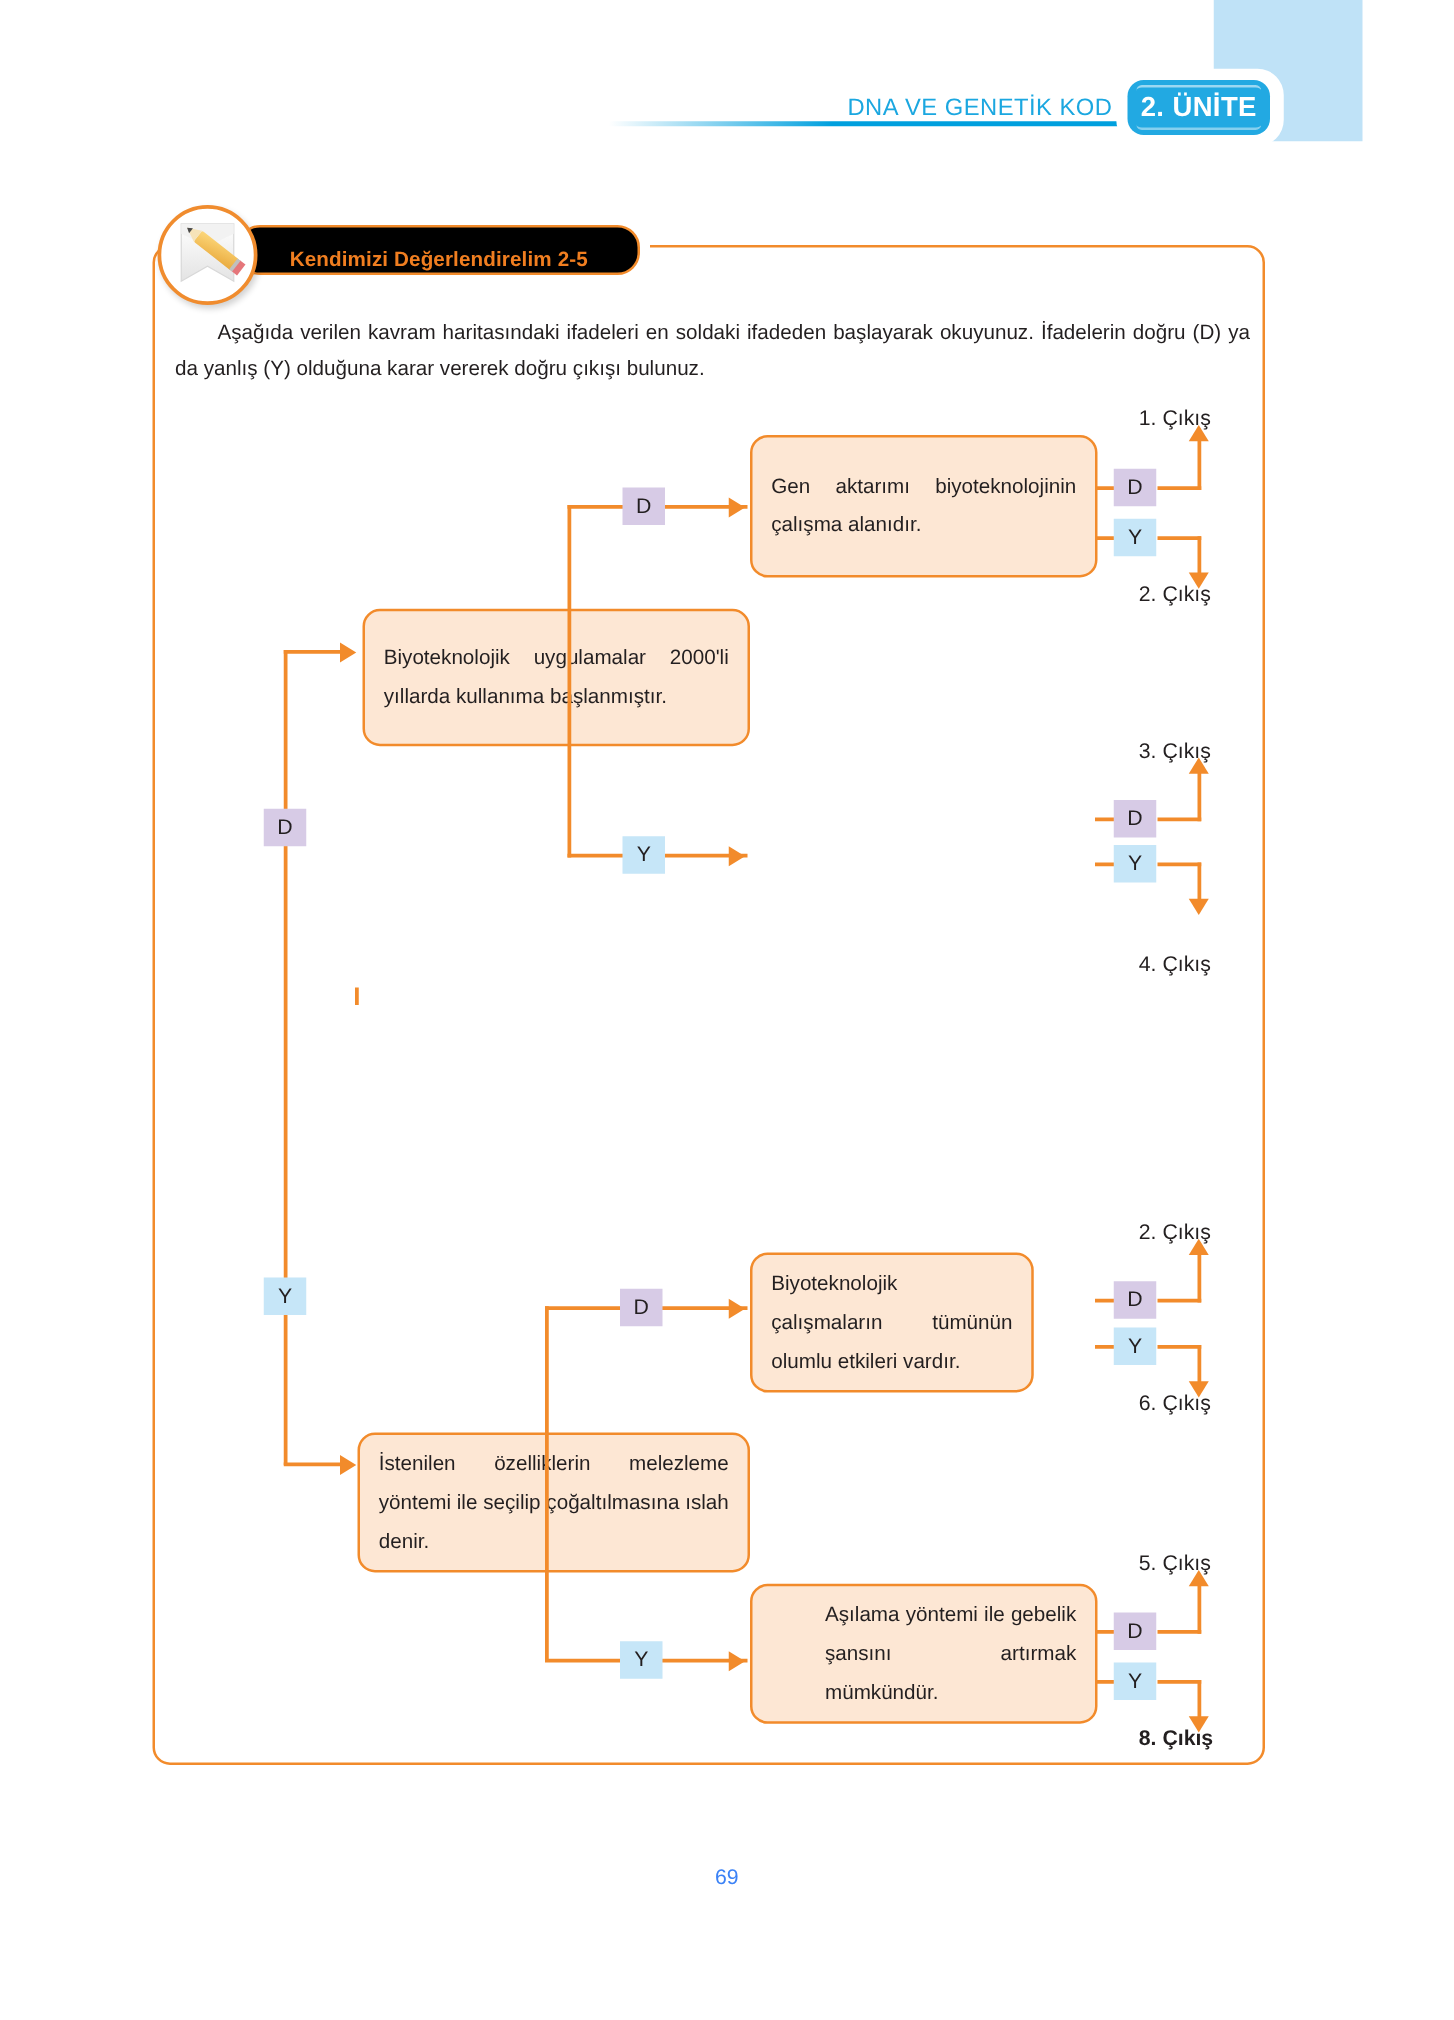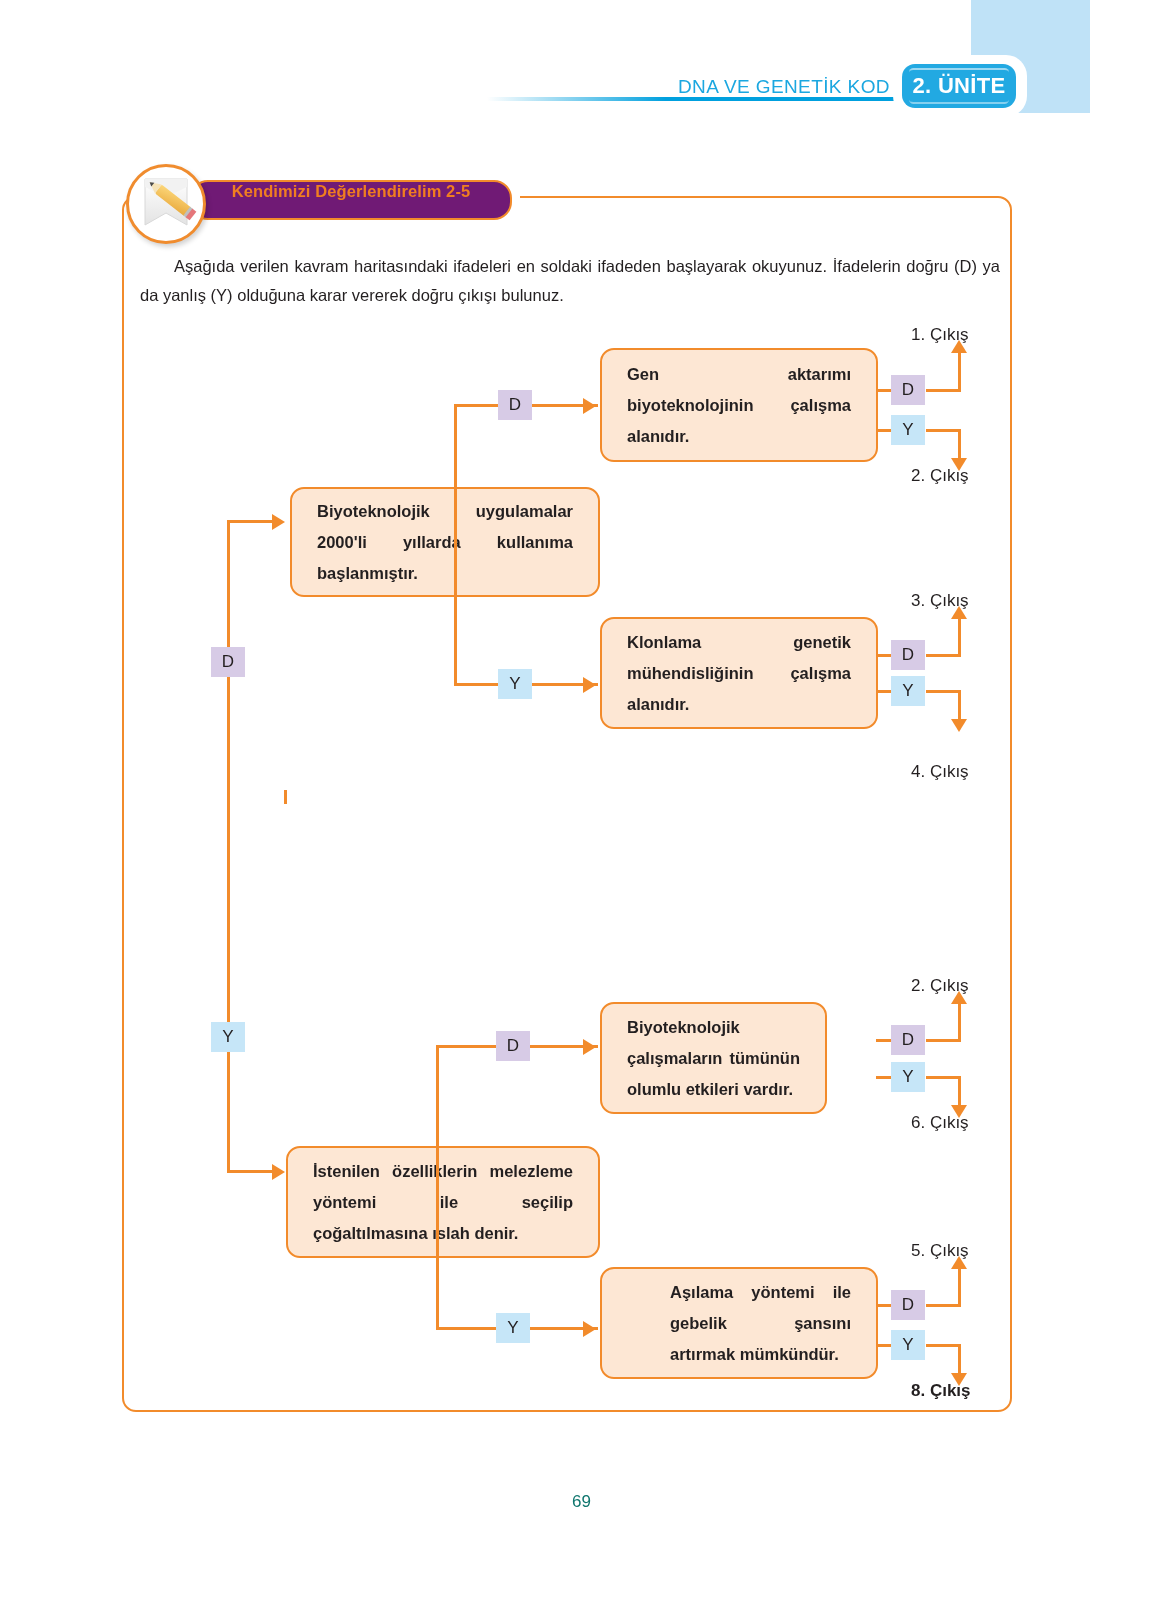--- a/index.html
+++ b/index.html
@@ -25,57 +25,57 @@
     border-radius:10px;border-top:2px solid rgba(255,255,255,.55);}
   .hdr-badge::after{content:"";position:absolute;left:7px;bottom:4px;right:7px;height:7px;
     border-radius:10px;border-bottom:2px solid rgba(255,255,255,.45);}
 
   
   .frame{position:absolute;left:122px;top:196px;width:886px;height:1212px;
     border:2.5px solid #f28b2b;border-radius:14px;background:#fff;}
   .frame-gap{position:absolute;left:180px;top:186px;width:340px;height:22px;background:#fff;}
 
   .titlepill{position:absolute;left:190px;top:180px;width:318px;height:36px;
-    border:2.5px solid #f28b2b;border-radius:18px;background:#701a75;
-    display:flex;align-items:flex-start;justify-content:center;}
+    border:2.5px solid #f28b2b;border-radius:18px;background:#000000;
+    display:flex;align-items:flex-end;justify-content:center;}
   .titlepill span{font-size:16.5px;font-weight:bold;color:#f07e20;letter-spacing:.1px;}
 
   .icon-circle{position:absolute;left:126px;top:164px;width:74px;height:74px;border-radius:50%;
     background:#fff;border:3px solid #f08c2e;box-shadow:2px 3px 5px rgba(0,0,0,.18);overflow:hidden;}
 
   
   .instr{position:absolute;left:140px;top:252px;width:860px;font-size:16.5px;line-height:29px;
     text-align:justify;text-indent:34px;color:#231f20;}
 
   
   .cbox{position:absolute;background:#fde7d4;border:2.5px solid #f28b2b;border-radius:14px;
     box-sizing:border-box;display:flex;align-items:center;}
-  .cbox p{margin:12px;padding:0 13px;font-size:16.5px;line-height:31px;text-align:justify;
-    text-align-last:left;width:100%;color:#231f20;font-weight:bold;}
+  .cbox p{margin:2px;padding:0 13px;font-size:16.5px;line-height:31px;text-align:justify;
+    text-align-last:left;width:100%;color:#231f20;}
   .cbox p.jt{text-align:justify;}
 
   
   .tag{position:absolute;width:34px;height:30px;display:flex;align-items:center;justify-content:center;
     font-size:17px;color:#231f20;box-sizing:border-box;z-index:6;}
   .tag.d{background:#d7cbe6;}
   .tag.y{background:#c6e6f8;}
 
   
   .ln{position:absolute;background:#f28b2b;z-index:1;}
   .lnh{height:3px;}
   .lnv{width:3px;}
   .arrow{position:absolute;width:0;height:0;z-index:2;}
   .ar-r{border-top:8px solid transparent;border-bottom:8px solid transparent;border-left:13px solid #f28b2b;}
   .ar-u{border-left:8px solid transparent;border-right:8px solid transparent;border-bottom:13px solid #f28b2b;}
   .ar-d{border-left:8px solid transparent;border-right:8px solid transparent;border-top:13px solid #f28b2b;}
 
   .exit{position:absolute;font-size:17px;color:#231f20;white-space:nowrap;}
 
   .pagenum{position:absolute;left:0;top:1492px;width:1163px;text-align:center;
-    font-size:17px;color:#0f766e;}
+    font-size:17px;color:#3b82f6;}
 </style>
 </head>
 <body>
 
 <div class="page">
 
   <div class="hdr-block"></div>
   <div class="hdr-rule"></div>
   <div class="hdr-title">DNA VE GENETİK KOD</div>
   <div class="hdr-badge-shadow"></div>
@@ -176,23 +176,20 @@
 
 
   <div class="cbox" style="left:290px;top:487px;width:310px;height:110px;">
     <p>Biyoteknolojik uygulamalar 2000'li yıllarda kullanıma başlanmıştır.</p>
   </div>
 
   <div class="cbox" style="left:600px;top:348px;width:278px;height:114px;">
     <p class="jt">Gen aktarımı biyoteknolojinin çalışma alanıdır.</p>
   </div>
 
-  <div class="cbox" style="left:600px;top:617px;width:278px;height:112px;">
-    <p class="jt">Klonlama genetik mühendisliğinin çalışma alanıdır.</p>
-  </div>
 
   <div class="cbox" style="left:286px;top:1146px;width:314px;height:112px;">
     <p class="jt">İstenilen özelliklerin melezleme yöntemi ile seçilip çoğaltılmasına ıslah denir.</p>
   </div>
 
   <div class="cbox" style="left:600px;top:1002px;width:227px;height:112px;">
     <p class="jt">Biyoteknolojik çalışmaların tümünün olumlu etkileri vardır.</p>
   </div>
 
   <div class="cbox" style="left:600px;top:1267px;width:278px;height:112px;padding-left:43px;">

